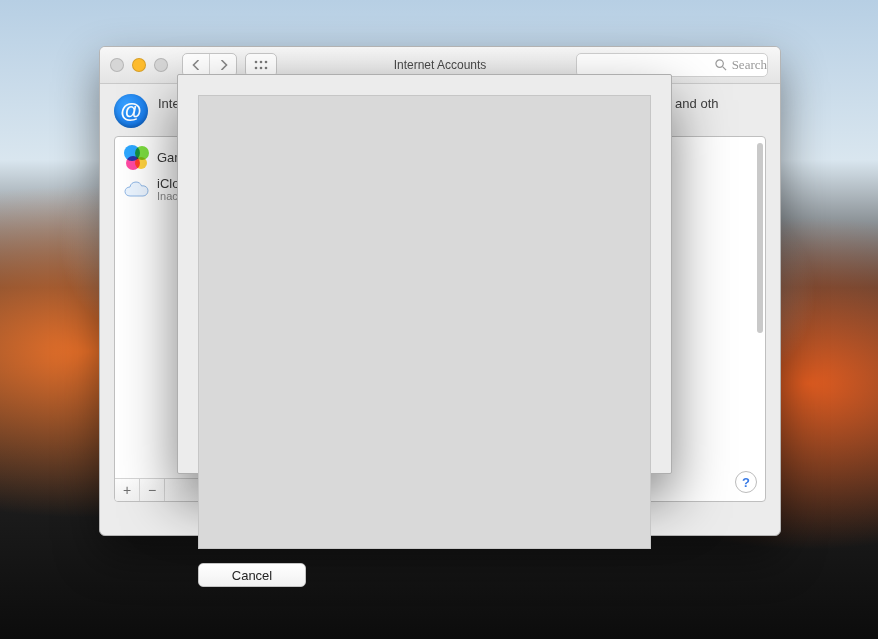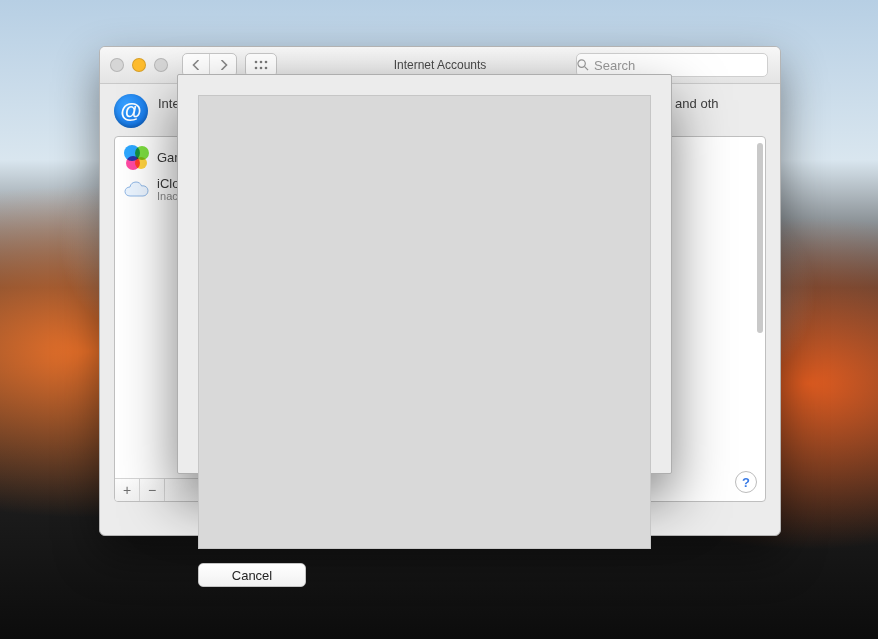--- a/index.html
+++ b/index.html
@@ -41,21 +41,21 @@
   }
   .navbtn{width:26px;display:flex;align-items:center;justify-content:center;color:#7a7a7a;}
   .navbtn+.navbtn{border-left:1px solid #d7d7d7;}
   .gridbtn{
     margin-left:8px;width:30px;height:22px;border:1px solid #c6c6c6;border-radius:5px;background:#fff;display:flex;align-items:center;justify-content:center;color:#6e6e6e;
   }
   .win-title{
     position:absolute;left:0;right:0;text-align:center;font-size:12px;color:#4a4a4a;pointer-events:none;
   }
   .search{
-    margin-left:auto;margin-right:12px;width:190px;height:22px;border:1px solid #cfcfcf;border-radius:5px;background:#fff;display:flex;align-items:center;justify-content:flex-start;gap:5px;color:#9a9a9a;font-size:13px;
+    margin-left:auto;margin-right:12px;width:190px;height:22px;border:1px solid #cfcfcf;border-radius:5px;background:#fff;display:flex;align-items:center;justify-content:flex-end;gap:5px;color:#9a9a9a;font-size:13px;font-family:Liberation Serif, serif;
   }
   .search svg{width:12px;height:12px;fill:#9a9a9a;}
 
   .header-row{
     display:flex;align-items:flex-start;padding:10px 14px 8px 14px;gap:10px;
   }
   .at-badge{
     width:34px;height:34px;border-radius:50%;background:radial-gradient(circle at 35% 30%,#37a0ff,#0a6ae0);
     display:flex;align-items:center;justify-content:center;color:#fff;font-size:22px;font-weight:600;box-shadow:inset 0 -2px 4px rgba(0,0,0,0.25);flex:none;
   }

